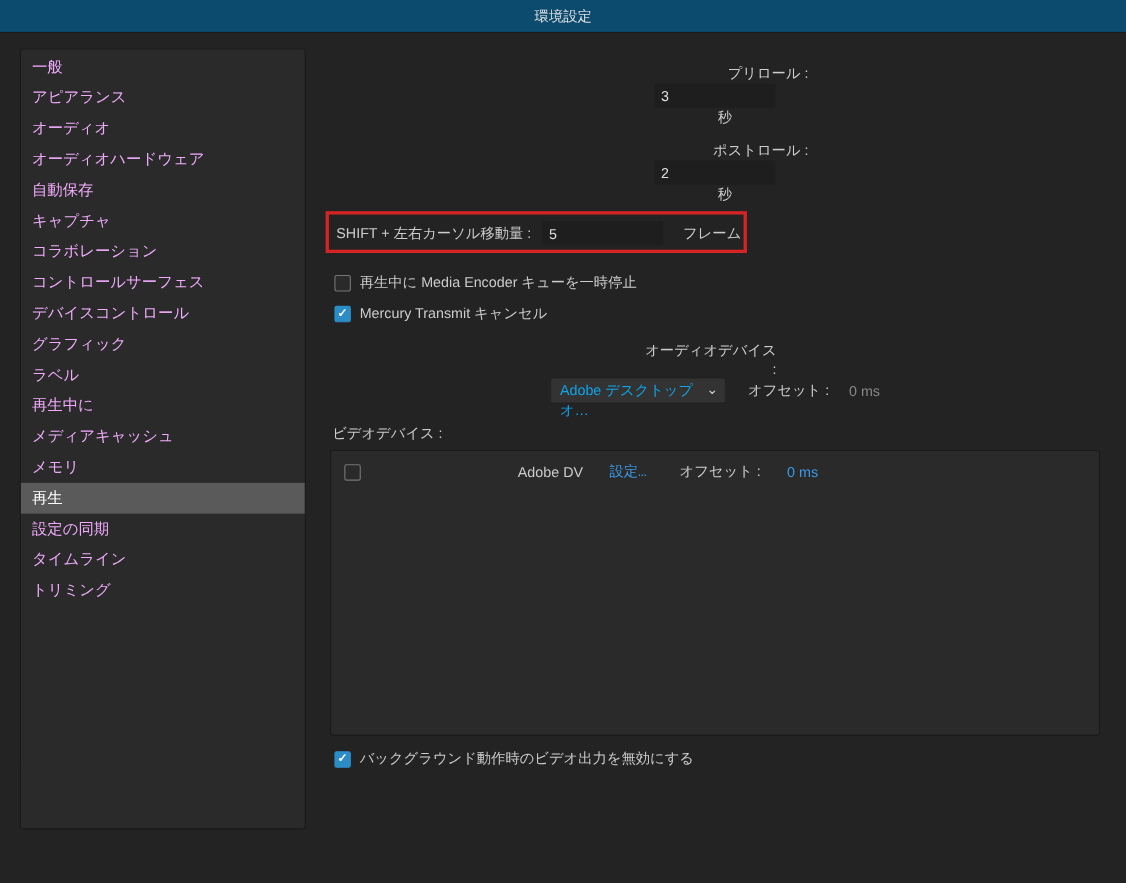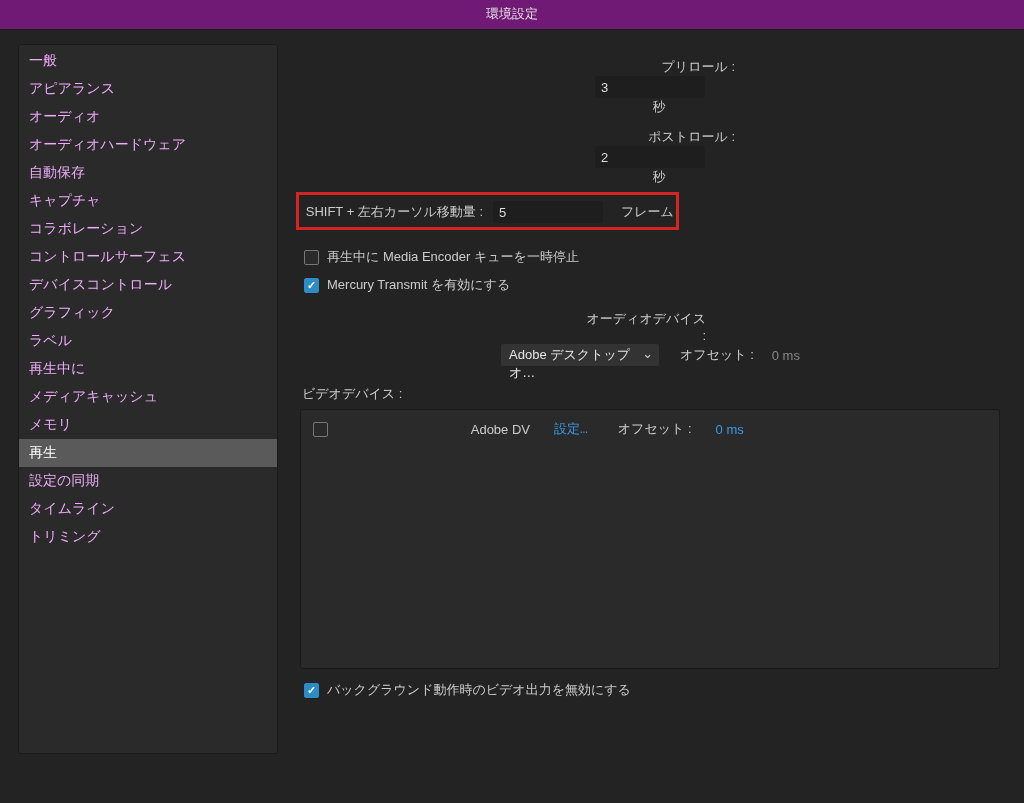--- a/index.html
+++ b/index.html
@@ -9,27 +9,26 @@
   font-family: "Hiragino Kaku Gothic Pro", "Meiryo", sans-serif;
   font-size: 13px;
   width: 1024px;
   height: 803px;
   overflow: hidden;
   display: flex;
   flex-direction: column;
 }
 .titlebar {
   height: 30px;
-  background: #701a75;
+  background: #0c4a6e;
   text-align: center;
   line-height: 30px;
   color: #e0e0e0;
   font-size: 13px;
   border-bottom: 1px solid #1a1a1a;
-  font-family: Liberation Mono, monospace;
 }
 .main {
   flex: 1;
   display: flex;
   padding: 14px 18px 0 18px;
   gap: 16px;
 }
 .sidebar {
   width: 260px;
   background: #2a2a2a;
@@ -108,21 +107,21 @@
 .chk.checked::after {
   content: "✓";
   color: #fff;
   font-size: 11px;
   line-height: 1;
   font-weight: bold;
 }
 .dropdown {
   background: #333;
   border: 1px solid #222;
-  color: #e5e5e5;
+  color: #0ea5e9;
   padding: 2px 24px 2px 8px;
   width: 160px;
   height: 24px;
   border-radius: 3px;
   position: relative;
 }
 .dropdown::after {
   content: "⌄";
   position: absolute;
   right: 6px;
@@ -229,21 +228,21 @@
       <div class="unit">フレーム</div>
     </div>
 
     <div class="checkbox-row">
       <span class="chk"></span>
       <span>再生中に Media Encoder キューを一時停止</span>
     </div>
 
     <div class="checkbox-row">
       <span class="chk checked"></span>
-      <span>Mercury Transmit を有効にする</span>
+      <span>Mercury Transmit キャンセル</span>
     </div>
 
     <div class="form-row" style="margin-top:16px">
       <div class="form-label" style="width:132px">オーディオデバイス :</div>
       <div class="audio-row-inline">
         <div class="dropdown">
           <span>Adobe デスクトップオ…</span>
         </div>
         <span class="offset-text">オフセット :</span>
         <span class="offset-ms">0 ms</span>

